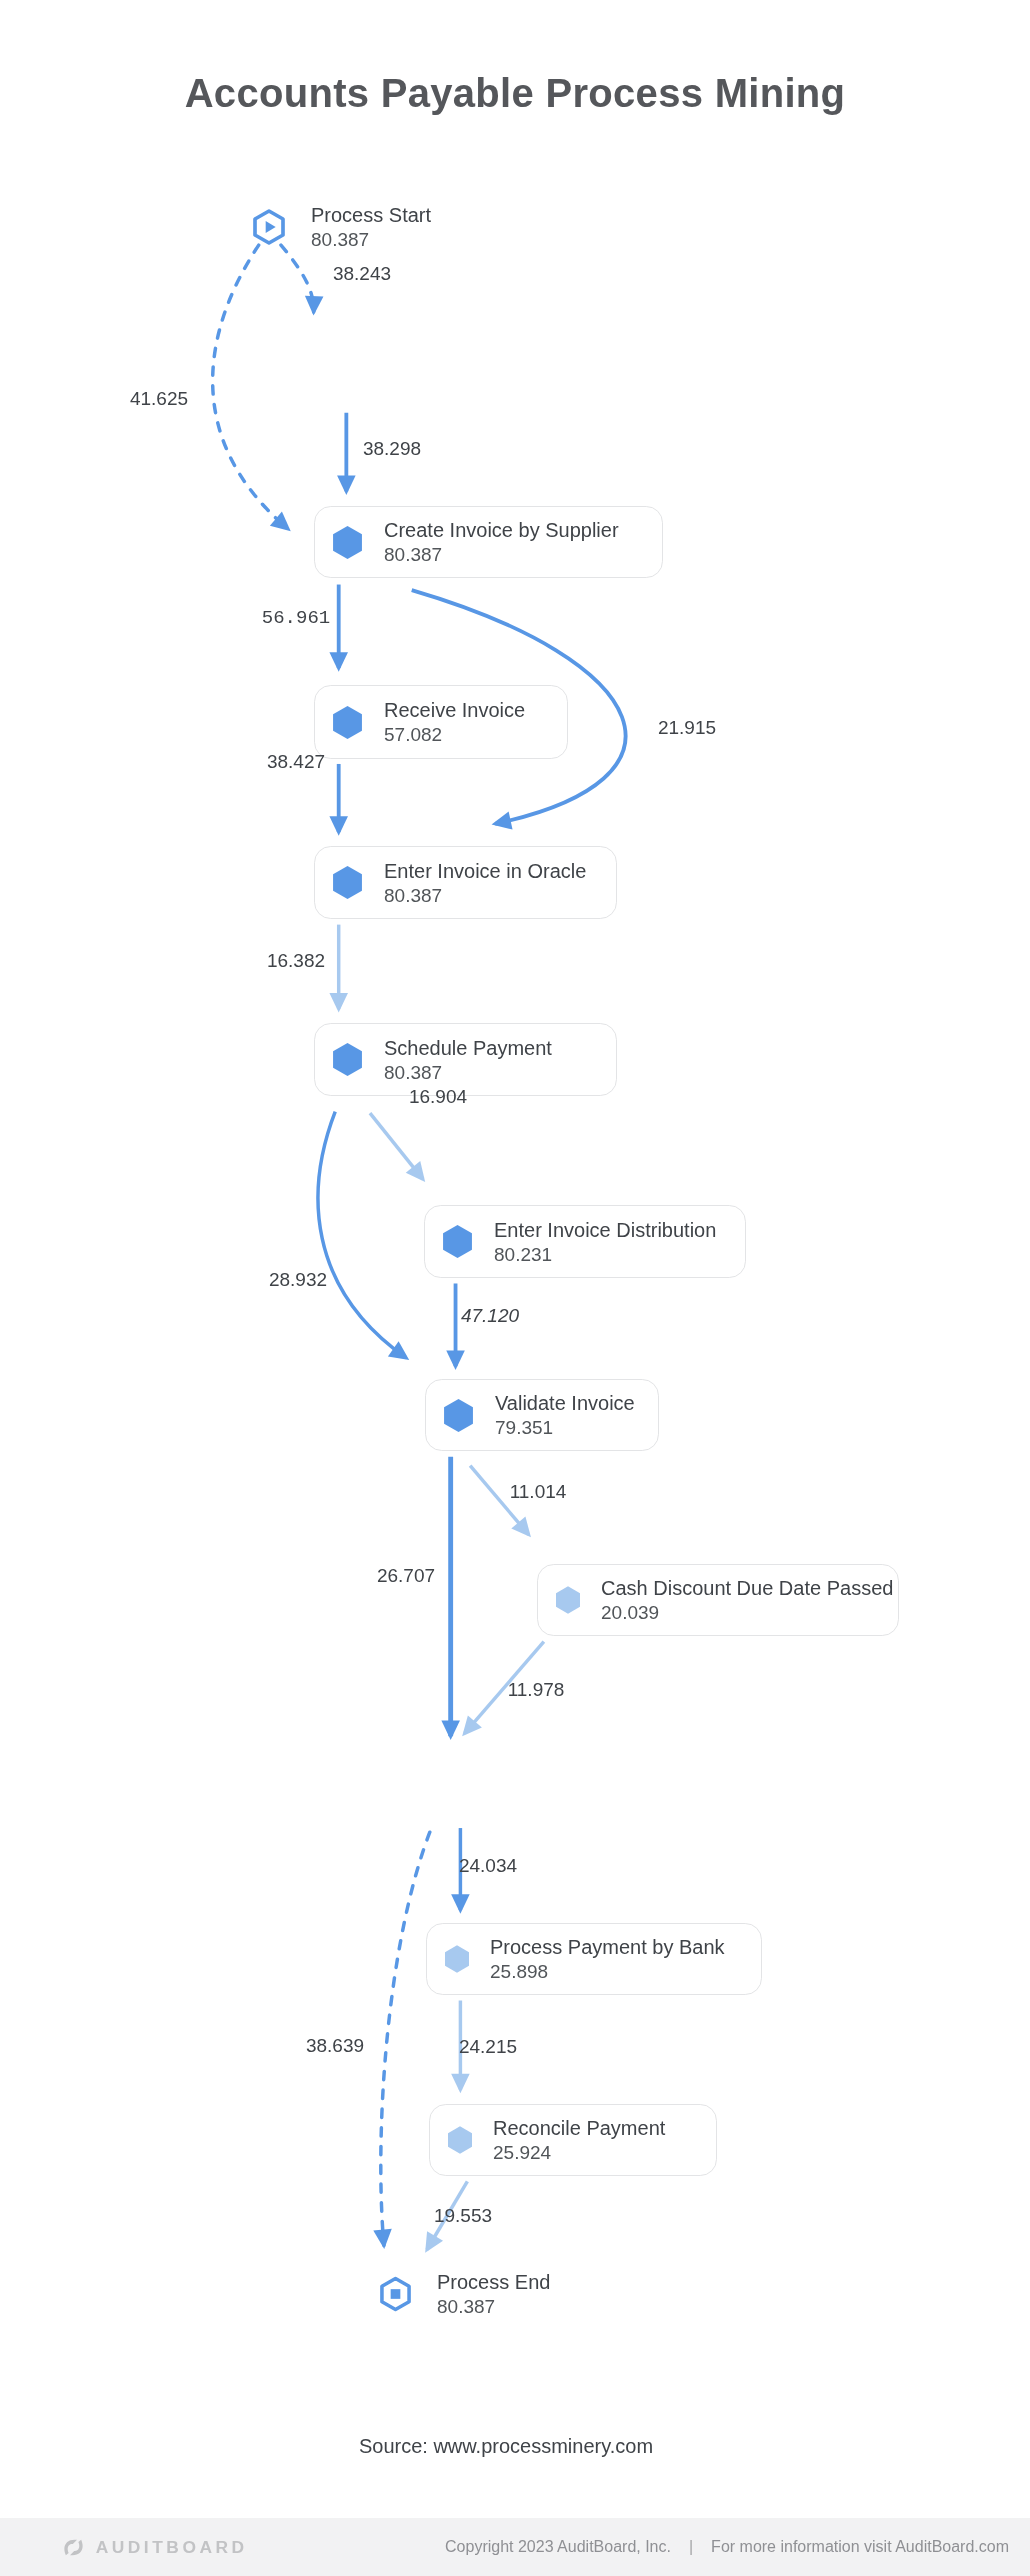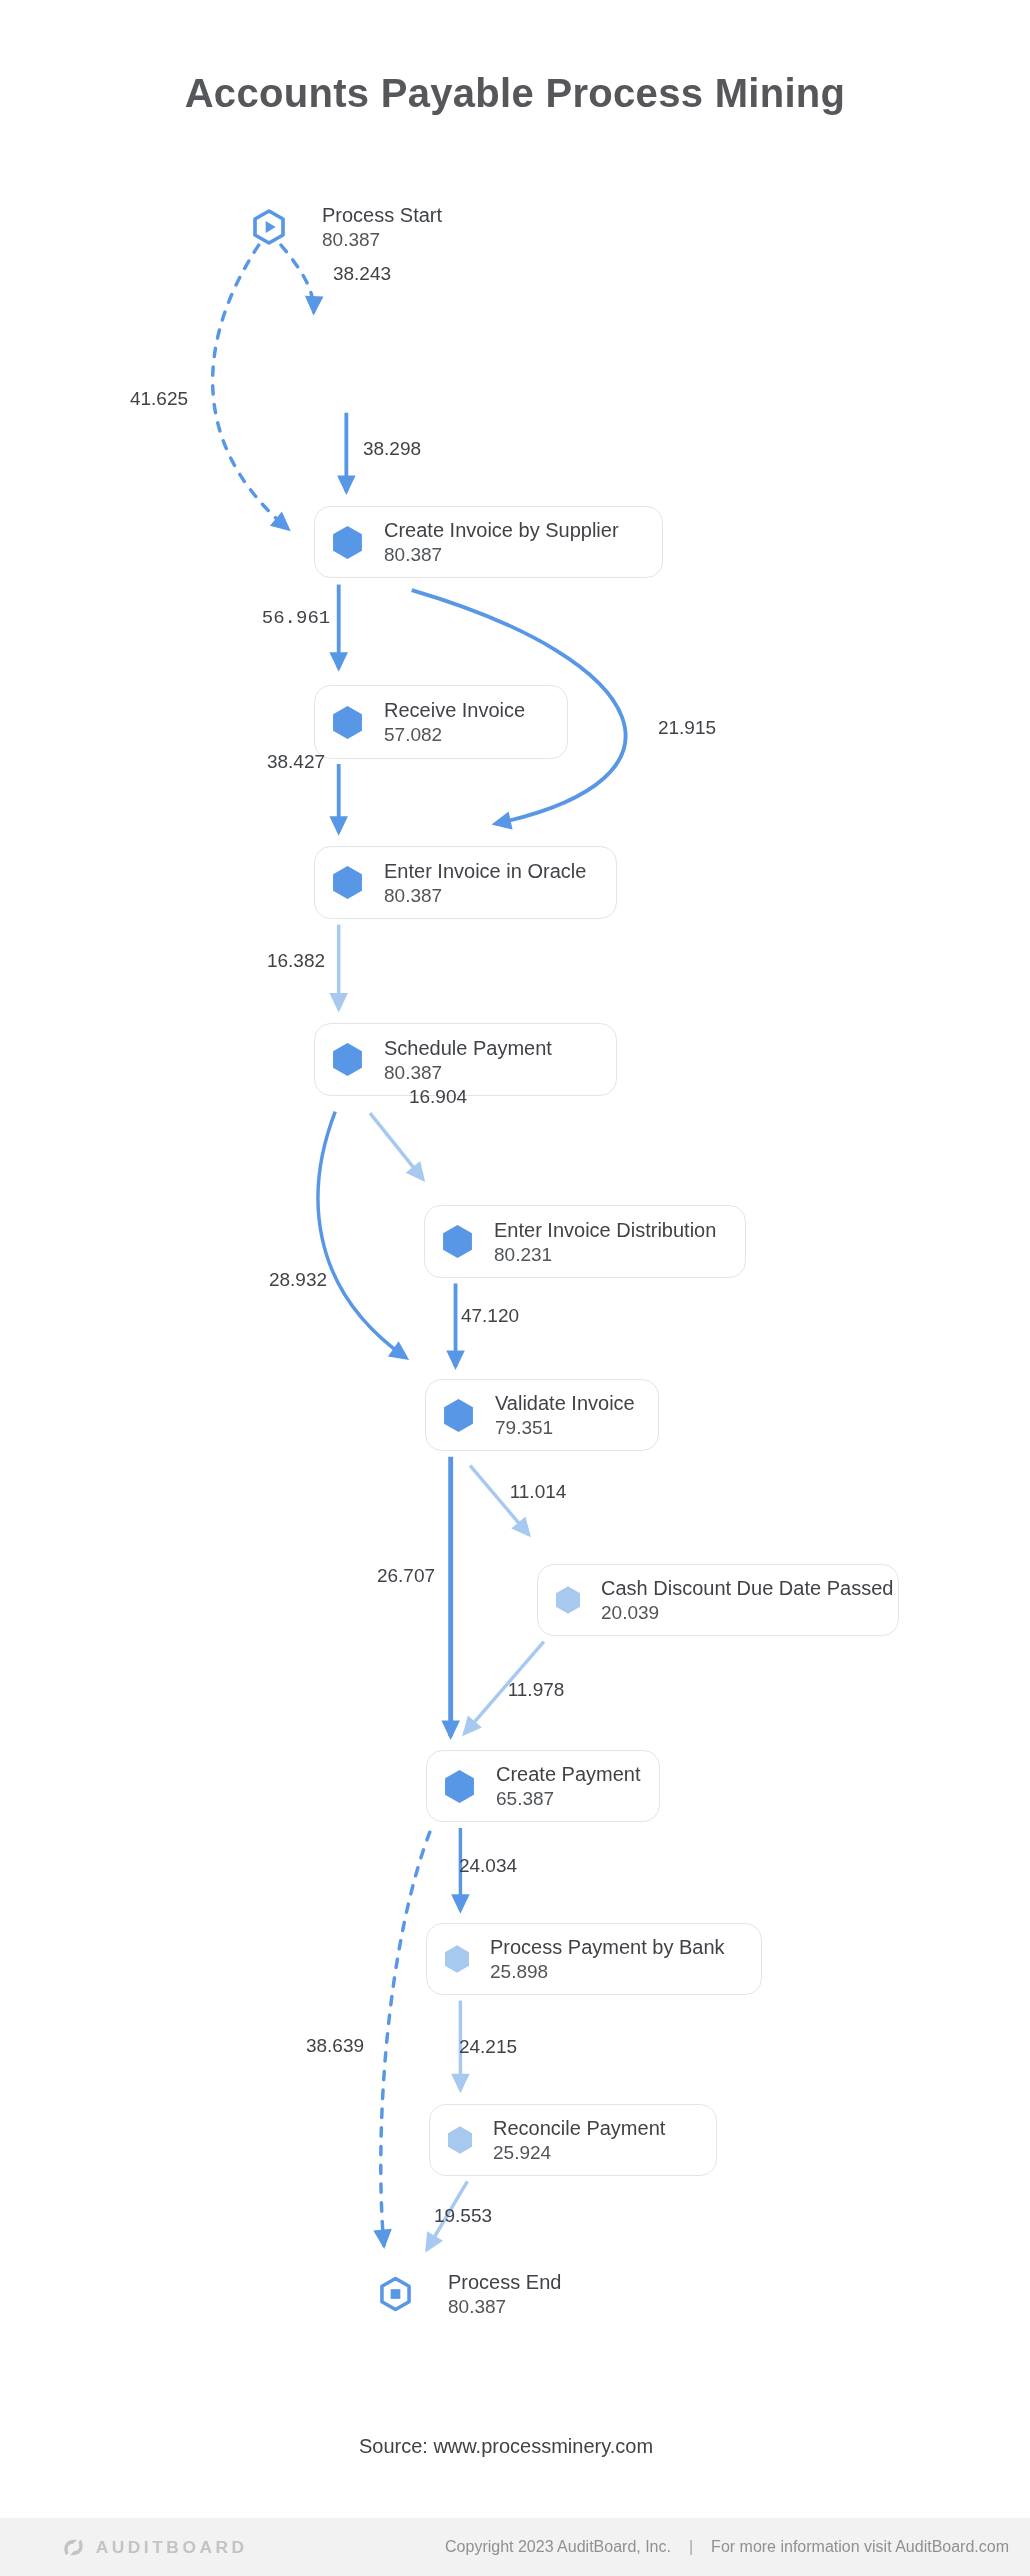--- a/index.html
+++ b/index.html
@@ -9,21 +9,21 @@
         font-size:40px;font-weight:600;color:#55575b;letter-spacing:0.3px;}
   svg.edges{position:absolute;left:0;top:0;width:1030px;height:2576px;}
   .node{position:absolute;background:#ffffff;border:1.4px solid #e3e4e6;border-radius:16.7px;
         display:flex;align-items:center;padding-left:18px;box-sizing:border-box;}
   .hex{width:29px;height:33px;flex:0 0 auto;margin-right:22px;display:block;}
   .ntext{display:flex;flex-direction:column;justify-content:center;}
   .nlabel{font-size:20px;font-weight:500;color:#3f4348;line-height:26px;white-space:nowrap;}
   .nvalue{font-size:19px;font-weight:400;color:#515559;line-height:24px;white-space:nowrap;}
   .terminal{position:absolute;display:flex;align-items:center;}
   .terminal .ticon{flex:0 0 auto;display:block;}
-  .terminal .ntext{margin-left:37px;}
+  .terminal .ntext{margin-left:26px;}
   .elabel{position:absolute;transform:translate(-50%,-50%);font-size:19px;color:#3f4348;
         white-space:nowrap;background:transparent;}
   .source-note{position:absolute;left:506px;top:2435px;transform:translateX(-50%);
         font-size:20px;color:#3f4348;}
   .footer{position:absolute;left:0;bottom:0;width:1030px;height:58px;background:#f2f2f3;
         display:flex;align-items:center;justify-content:space-between;box-sizing:border-box;
         padding:0 21px 0 61px;}
   .brand{display:flex;align-items:center;}
   .brand-name{font-size:17.4px;font-weight:bold;letter-spacing:3.5px;color:#c2c3c5;margin-left:9.7px;}
   .footer-right{font-size:16px;color:#8f9094;}
@@ -156,29 +156,20 @@
   <div class="node" style="left:537px;top:1564px;width:362px;height:72px;">
     <svg class="hex" style="width:24px;height:28px;margin-right:21px;" viewBox="0 0 42 48">
         <polygon points="21,0 42,12 42,36 21,48 0,36 0,12" fill="#a7c9ef"></polygon>
       </svg>
     <div class="ntext">
       <div class="nlabel">Cash Discount Due Date Passed</div>
       <div class="nvalue">20.039</div>
     </div>
   </div>
 
-  <div class="node" style="left:426px;top:1750px;width:234px;height:72px;">
-    <svg class="hex" viewBox="0 0 42 48">
-        <polygon points="21,0 42,12 42,36 21,48 0,36 0,12" fill="#5897e5"></polygon>
-      </svg>
-    <div class="ntext">
-      <div class="nlabel">Create Payment</div>
-      <div class="nvalue">65.387</div>
-    </div>
-  </div>
 
   <div class="node" style="left:426px;top:1923px;width:336px;height:72px;">
     <svg class="hex" style="width:24px;height:28px;margin-right:21px;" viewBox="0 0 42 48">
         <polygon points="21,0 42,12 42,36 21,48 0,36 0,12" fill="#a7c9ef"></polygon>
       </svg>
     <div class="ntext">
       <div class="nlabel">Process Payment by Bank</div>
       <div class="nvalue">25.898</div>
     </div>
   </div>
@@ -206,21 +197,21 @@
 
   <div class="elabel" style="left:362px;top:274px;">38.243</div>
   <div class="elabel" style="left:159px;top:399px;">41.625</div>
   <div class="elabel" style="left:392px;top:449px;">38.298</div>
   <div class="elabel" style="left:296px;top:618px;font-family:Liberation Mono, monospace;">56.961</div>
   <div class="elabel" style="left:687px;top:728px;">21.915</div>
   <div class="elabel" style="left:296px;top:762px;">38.427</div>
   <div class="elabel" style="left:296px;top:961px;">16.382</div>
   <div class="elabel" style="left:438px;top:1097px;">16.904</div>
   <div class="elabel" style="left:298px;top:1280px;">28.932</div>
-  <div class="elabel" style="left:490px;top:1316px;">47.120</div>
+  <div class="elabel" style="left:490px;top:1316px;font-style:italic;">47.120</div>
   <div class="elabel" style="left:538px;top:1492px;">11.014</div>
   <div class="elabel" style="left:406px;top:1576px;">26.707</div>
   <div class="elabel" style="left:536px;top:1690px;">11.978</div>
   <div class="elabel" style="left:488px;top:1866px;">24.034</div>
   <div class="elabel" style="left:335px;top:2046px;">38.639</div>
   <div class="elabel" style="left:488px;top:2047px;">24.215</div>
   <div class="elabel" style="left:463px;top:2216px;">19.553</div>
 
   <div class="source-note">Source: www.processminery.com</div>
 

